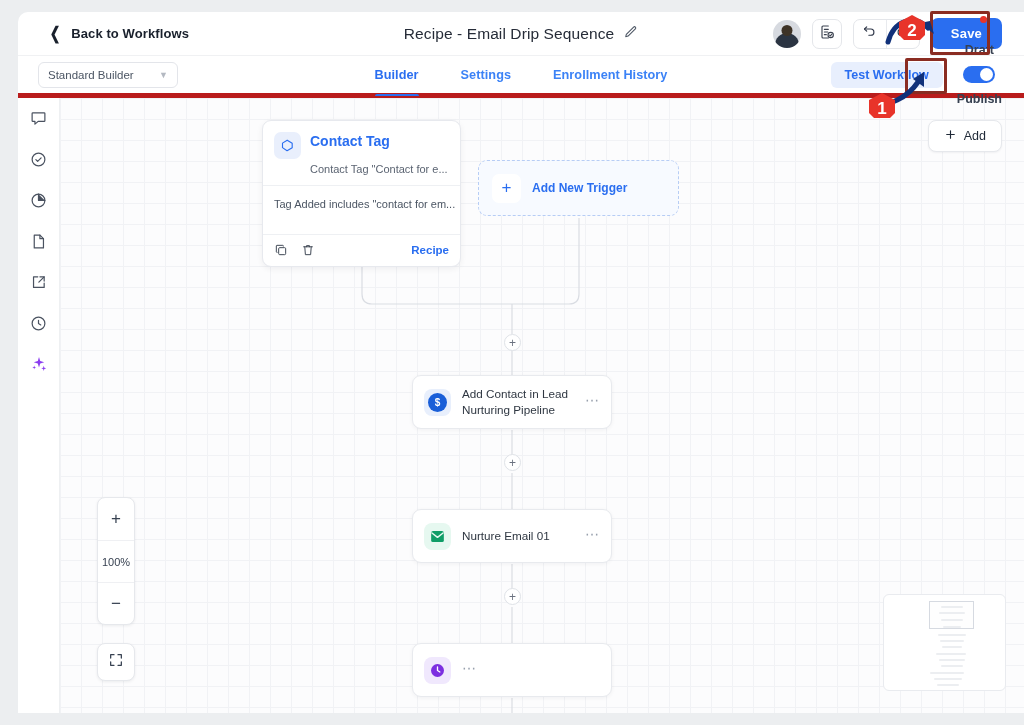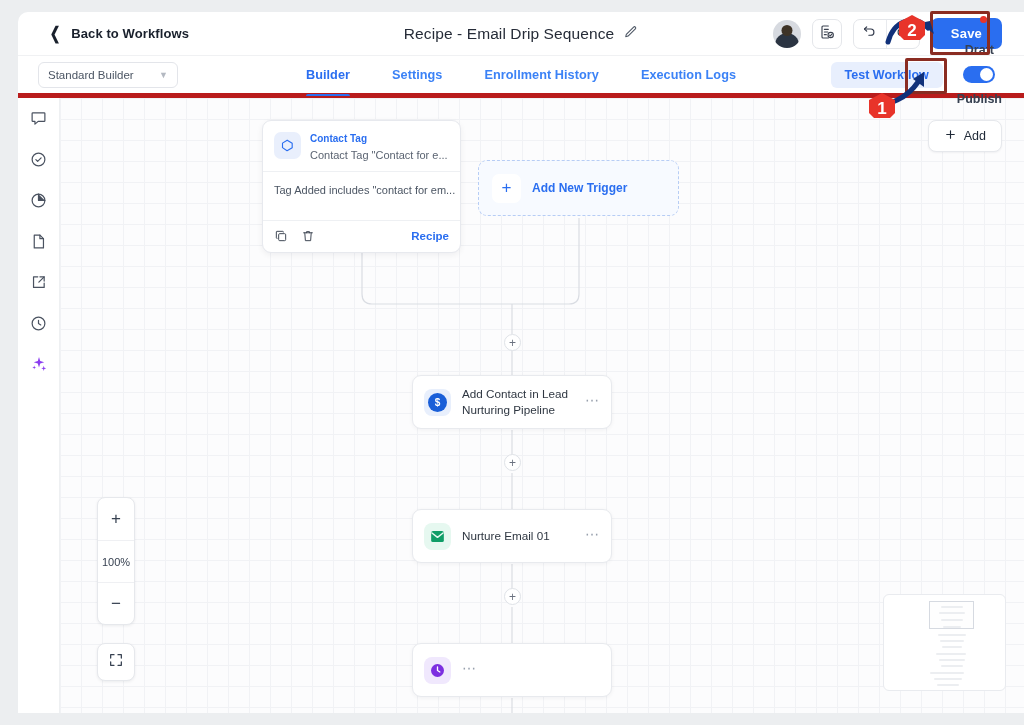--- a/index.html
+++ b/index.html
@@ -345,24 +345,24 @@
     width: 27px; height: 27px;
     border-radius: 7px;
     background: #e9effc;
     display: flex;
     align-items: center;
     justify-content: center;
     flex: none;
   }
   .tc-texts { overflow: hidden; padding-top: 1px; }
   .tc-title {
-    font-size: 10px;
+    font-size: 14px;
     color: #2a6ef0;
     font-weight: 600;
-    margin-bottom: 5px;
+    margin-bottom: 14px;
   }
   .tc-sub {
     font-size: 11px;
     color: #5b6472;
     white-space: nowrap;
     overflow: hidden;
   }
   .tc-cond {
     padding: 12px 11px 24px 11px;
     font-size: 11px;
@@ -645,21 +645,20 @@
 
     <div class="builder-select">
       <span>Standard Builder</span>
       <span class="caret">▼</span>
     </div>
 
     <div class="tabs">
       <div class="tab active">Builder</div>
       <div class="tab">Settings</div>
       <div class="tab">Enrollment History</div>
-      <div class="tab">Execution Logs</div>
     </div>
 
     <div class="tab-right">
       <button class="test-wf-btn">Test Workflow</button>
       <div class="pubgroup">
         <span class="lbl">Draft</span>
         <div class="toggle">
           <div class="knob"></div>
         </div>
         <span class="lbl">Publish</span>

